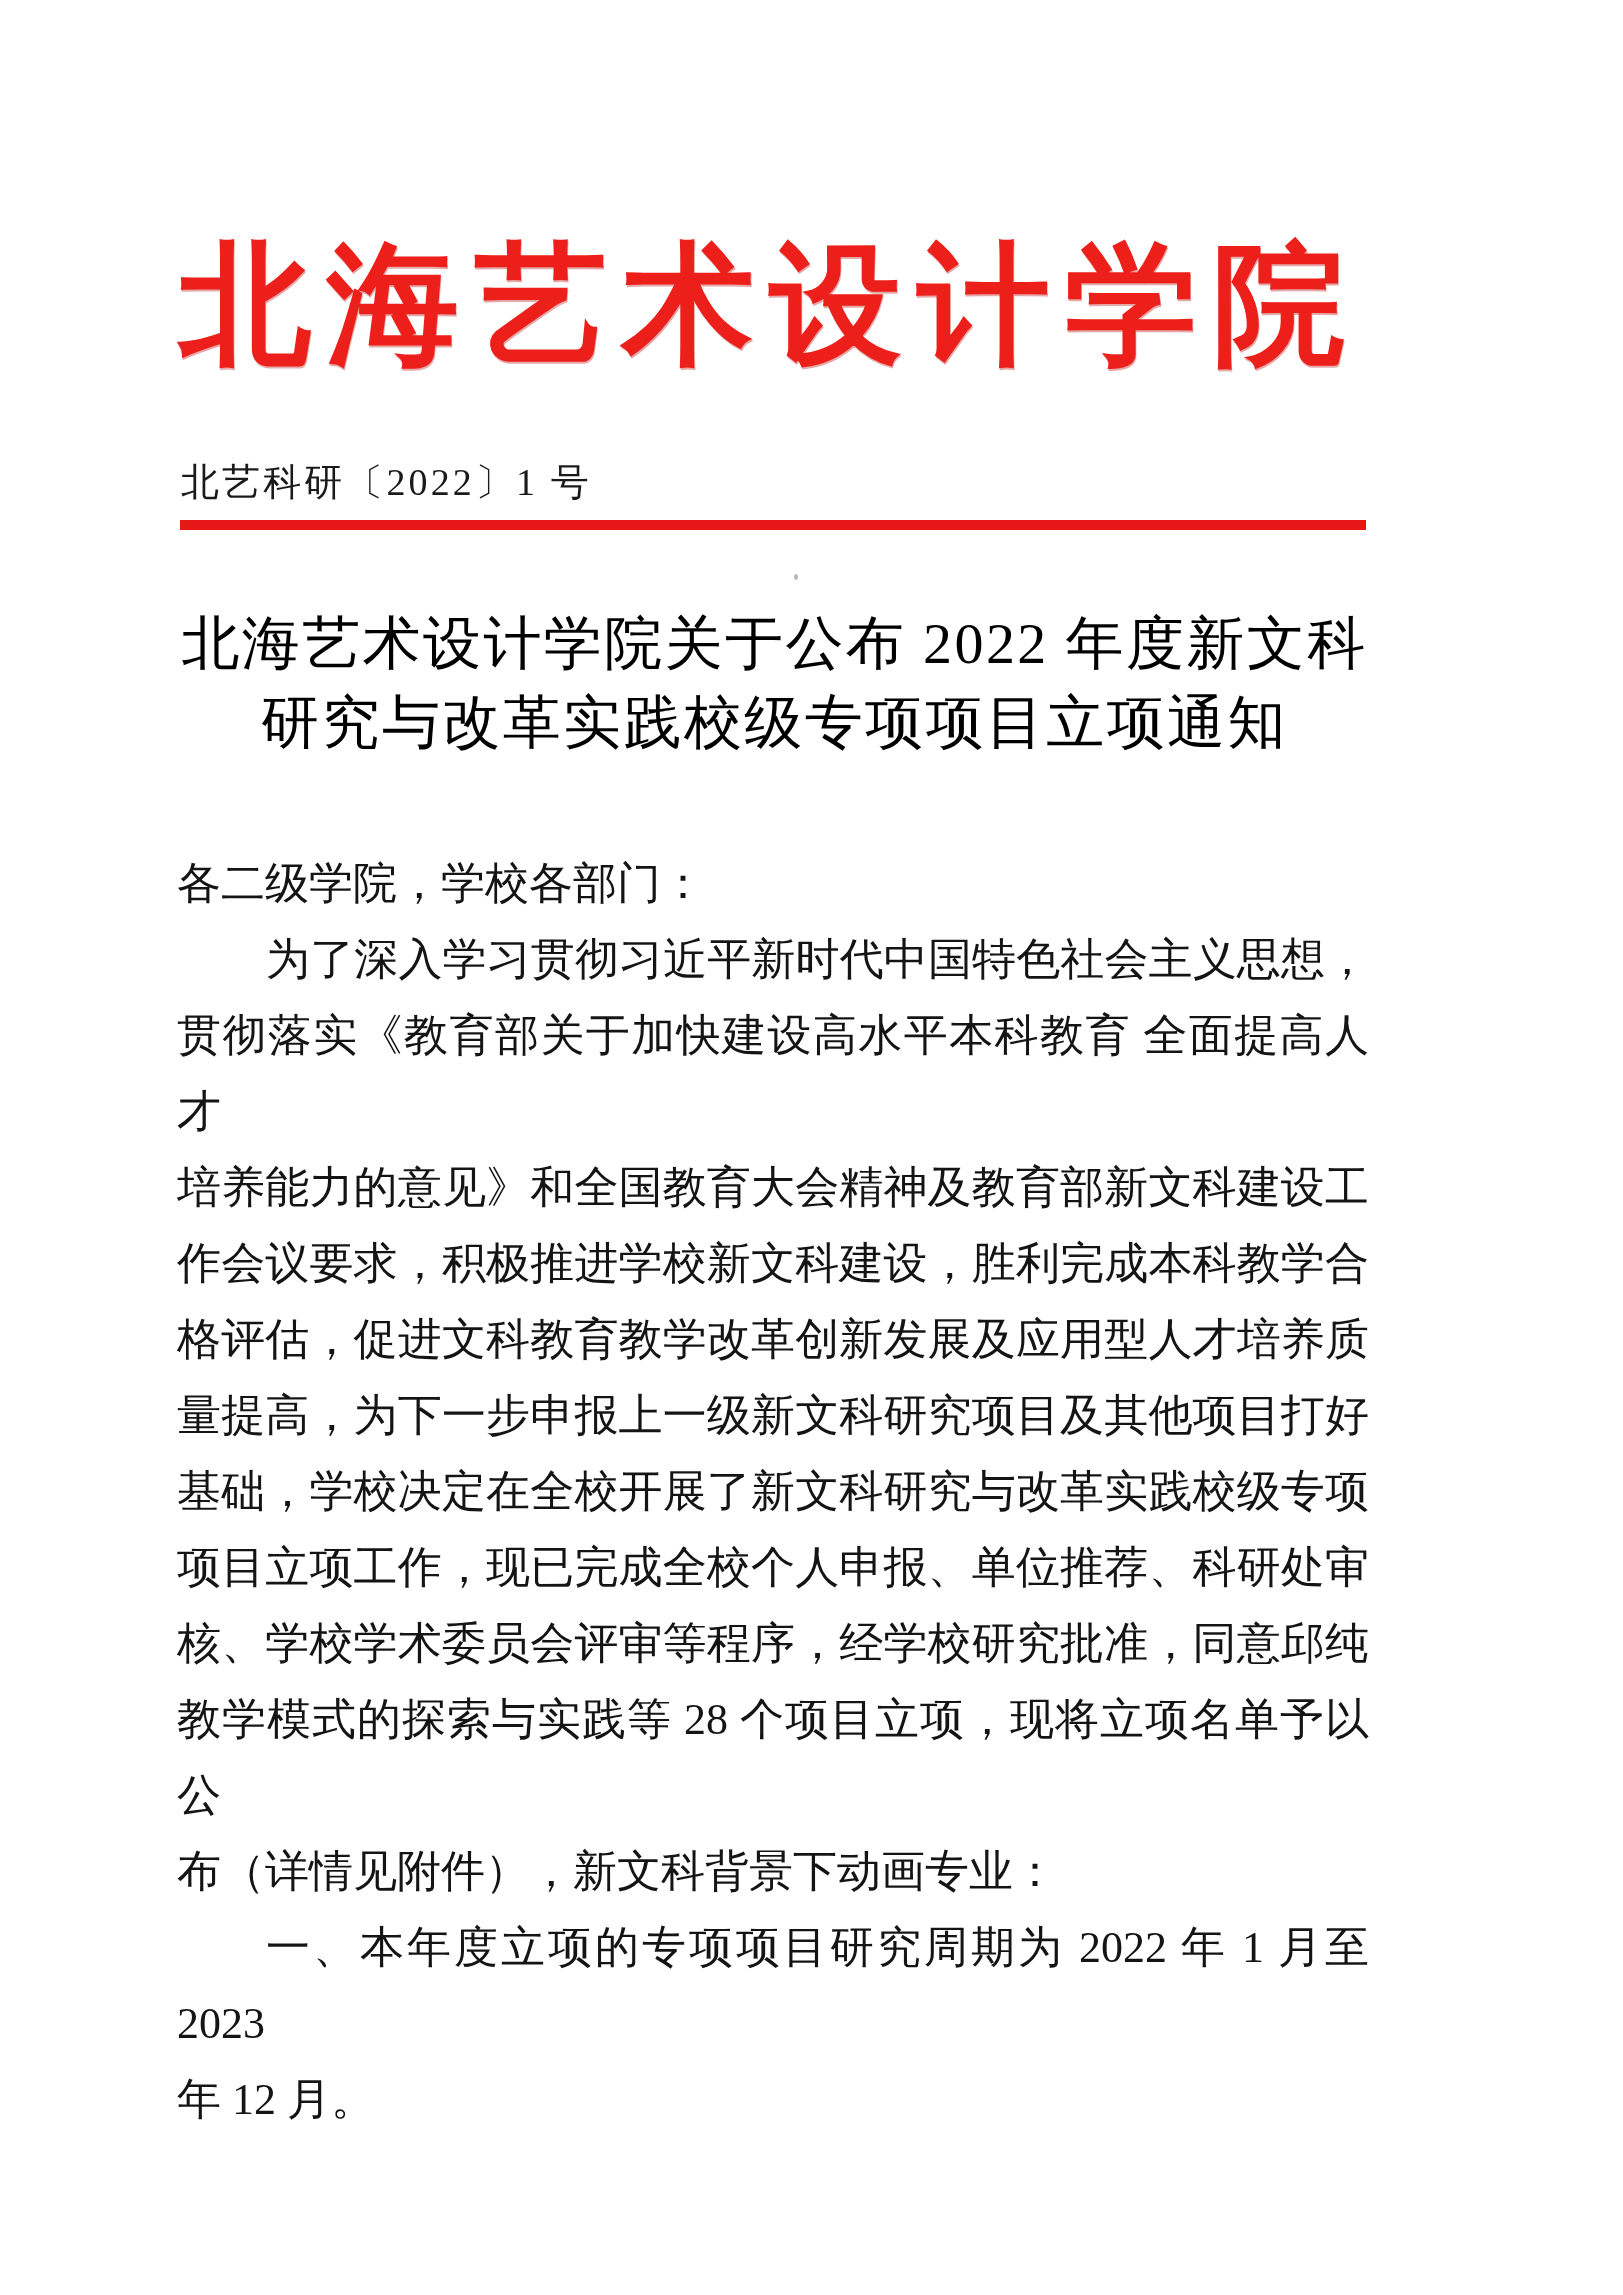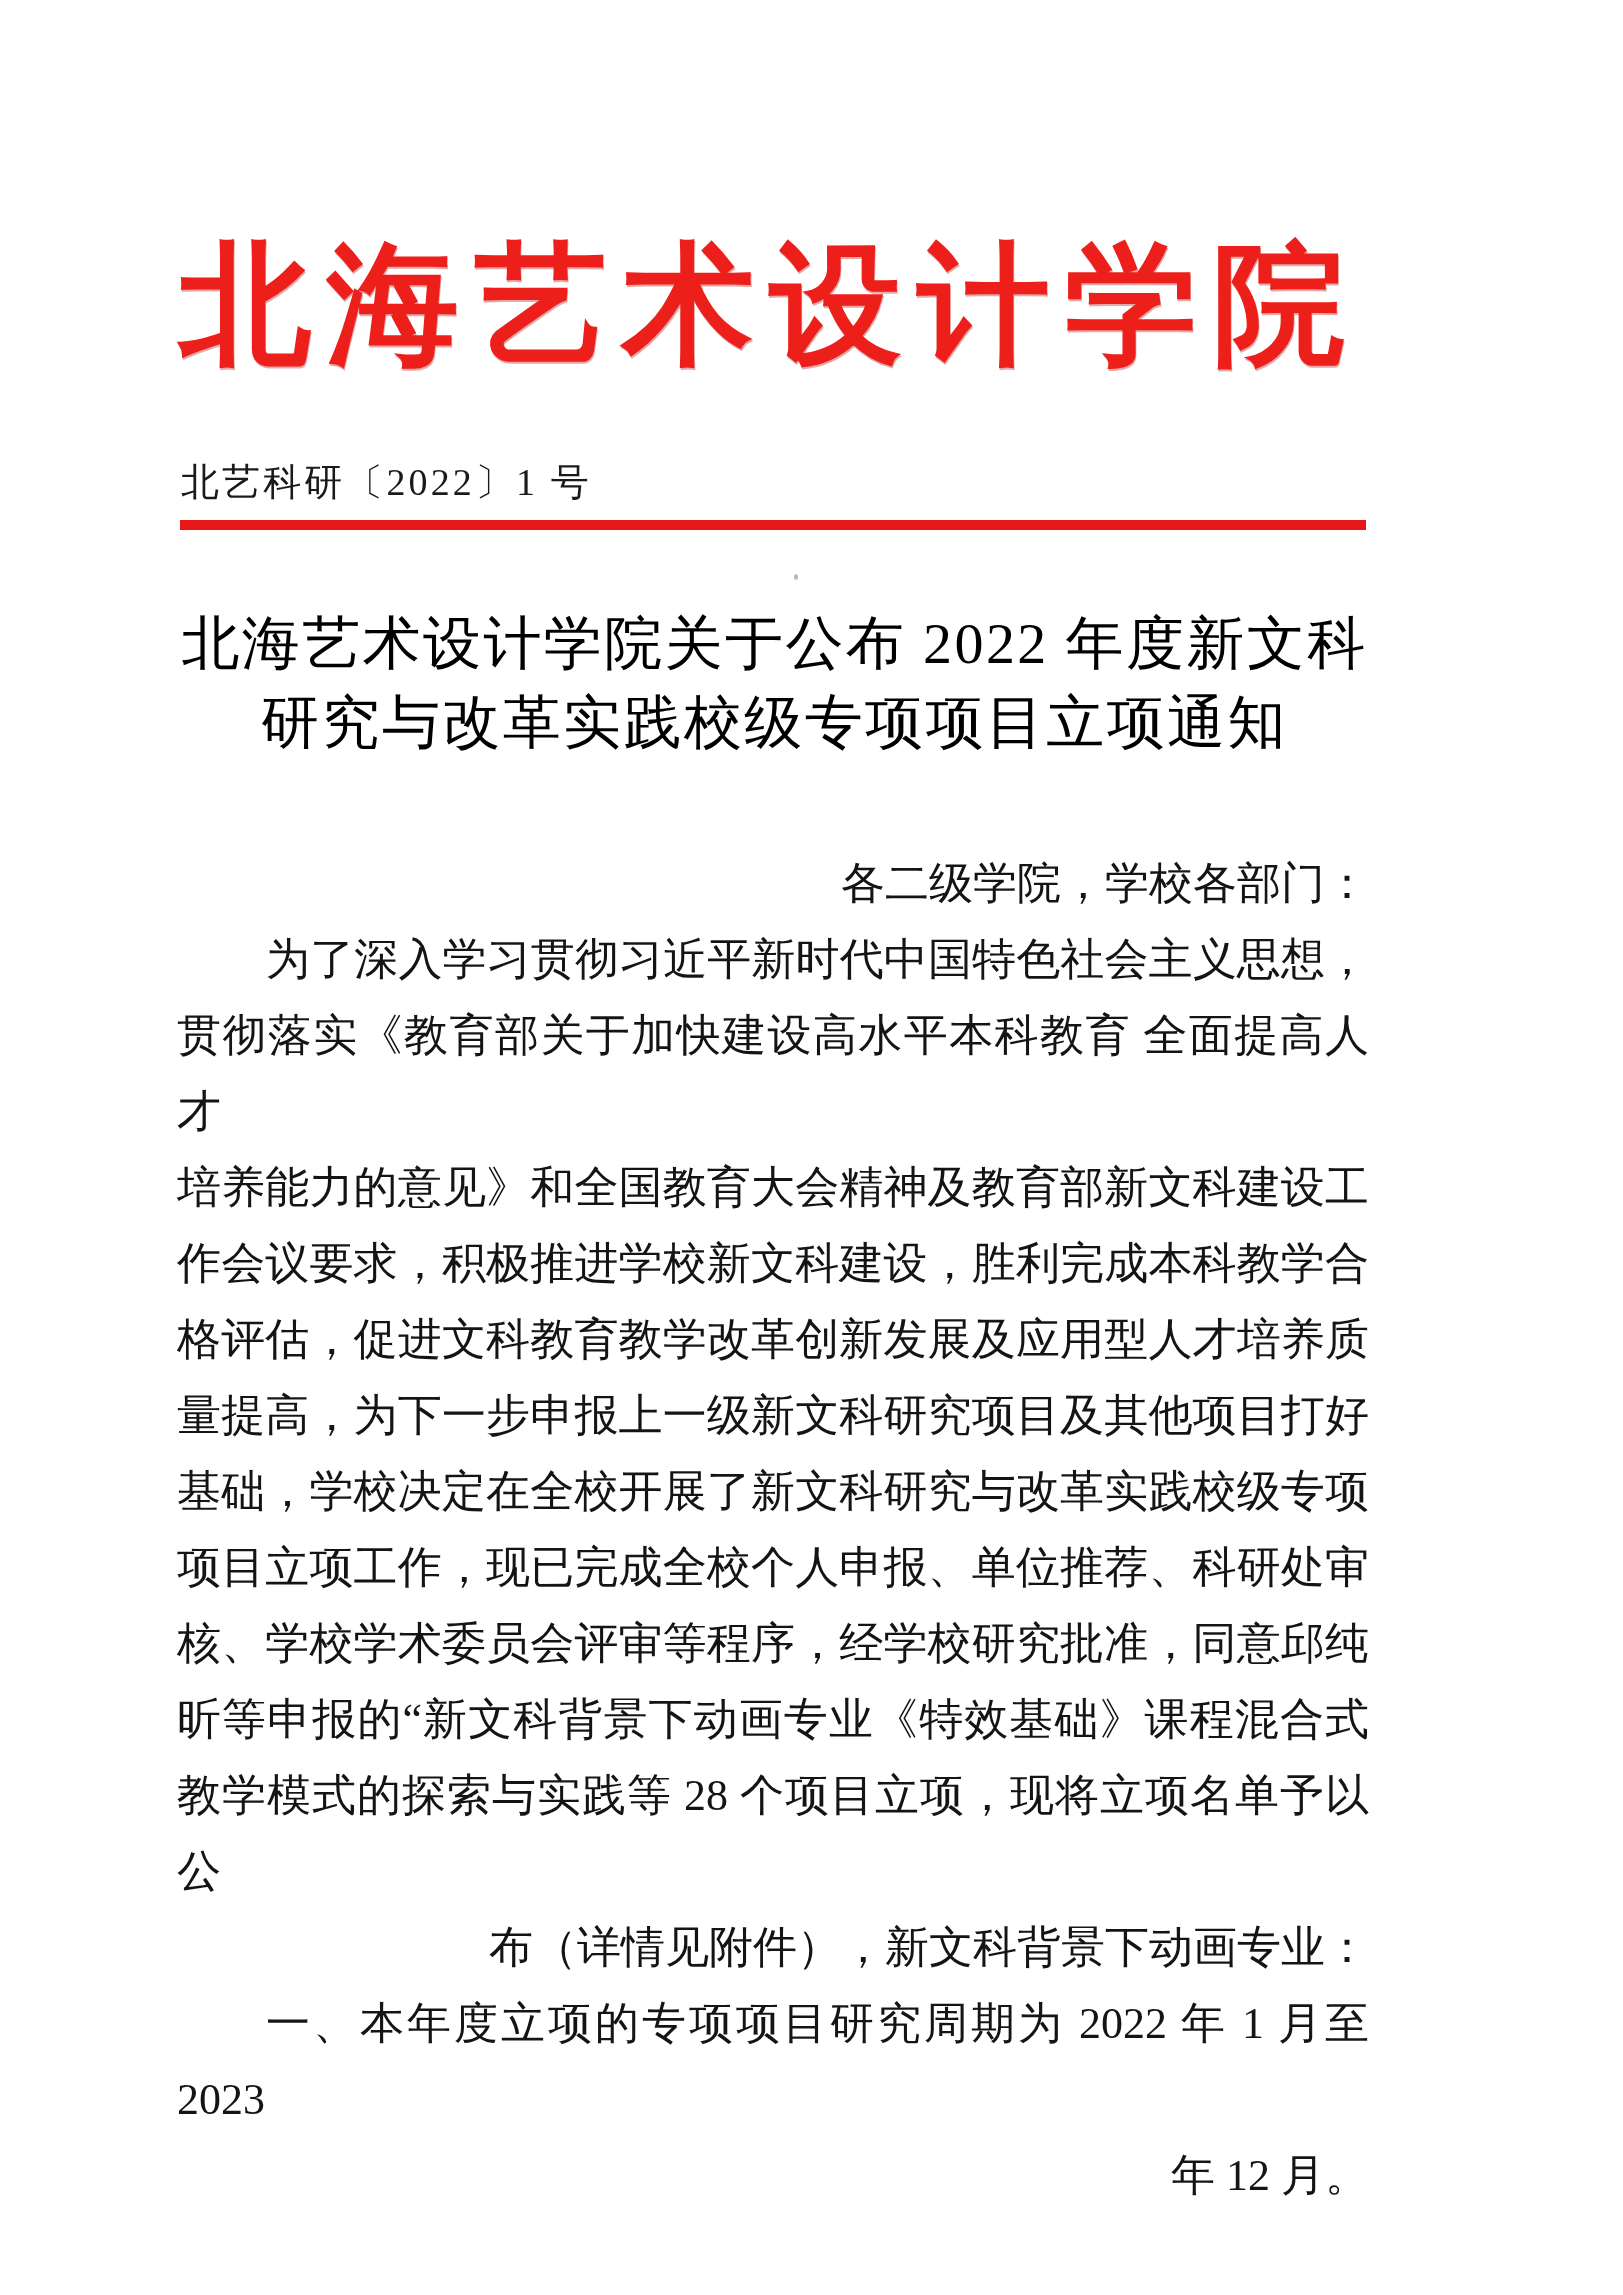--- a/index.html
+++ b/index.html
@@ -74,21 +74,21 @@
   }
   .body-text {
     position: absolute;
     top: 846px;
     left: 177px;
     width: 1192px;
     font-size: 44px;
     line-height: 76px;
     color: #141414;
   }
-  .line { text-align: right; }
+  .line { text-align: left; }
   .line.full {
     text-align: justify;
     text-align-last: justify;
     text-justify: inter-character;
     font-family: Liberation Serif, serif;
   }
   .line.indent { text-indent: 89px; }
 </style>
 </head>
 <body>
@@ -112,21 +112,20 @@
     <div class="line">各二级学院，学校各部门：</div>
     <div class="line full indent">为了深入学习贯彻习近平新时代中国特色社会主义思想，</div>
     <div class="line full">贯彻落实《教育部关于加快建设高水平本科教育 全面提高人才</div>
     <div class="line full">培养能力的意见》和全国教育大会精神及教育部新文科建设工</div>
     <div class="line full">作会议要求，积极推进学校新文科建设，胜利完成本科教学合</div>
     <div class="line full">格评估，促进文科教育教学改革创新发展及应用型人才培养质</div>
     <div class="line full">量提高，为下一步申报上一级新文科研究项目及其他项目打好</div>
     <div class="line full">基础，学校决定在全校开展了新文科研究与改革实践校级专项</div>
     <div class="line full">项目立项工作，现已完成全校个人申报、单位推荐、科研处审</div>
     <div class="line full">核、学校学术委员会评审等程序，经学校研究批准，同意邱纯</div>
-    <div class="line full">昕等申报的“新文科背景下动画专业《特效基础》课程混合式</div>
     <div class="line full">教学模式的探索与实践等 28 个项目立项，现将立项名单予以公</div>
     <div class="line">布（详情见附件），新文科背景下动画专业：</div>
     <div class="line full indent">一、本年度立项的专项项目研究周期为 2022 年 1 月至 2023</div>
     <div class="line">年 12 月。</div>
   </div>
 
 </div>
 
 
 </body></html>

